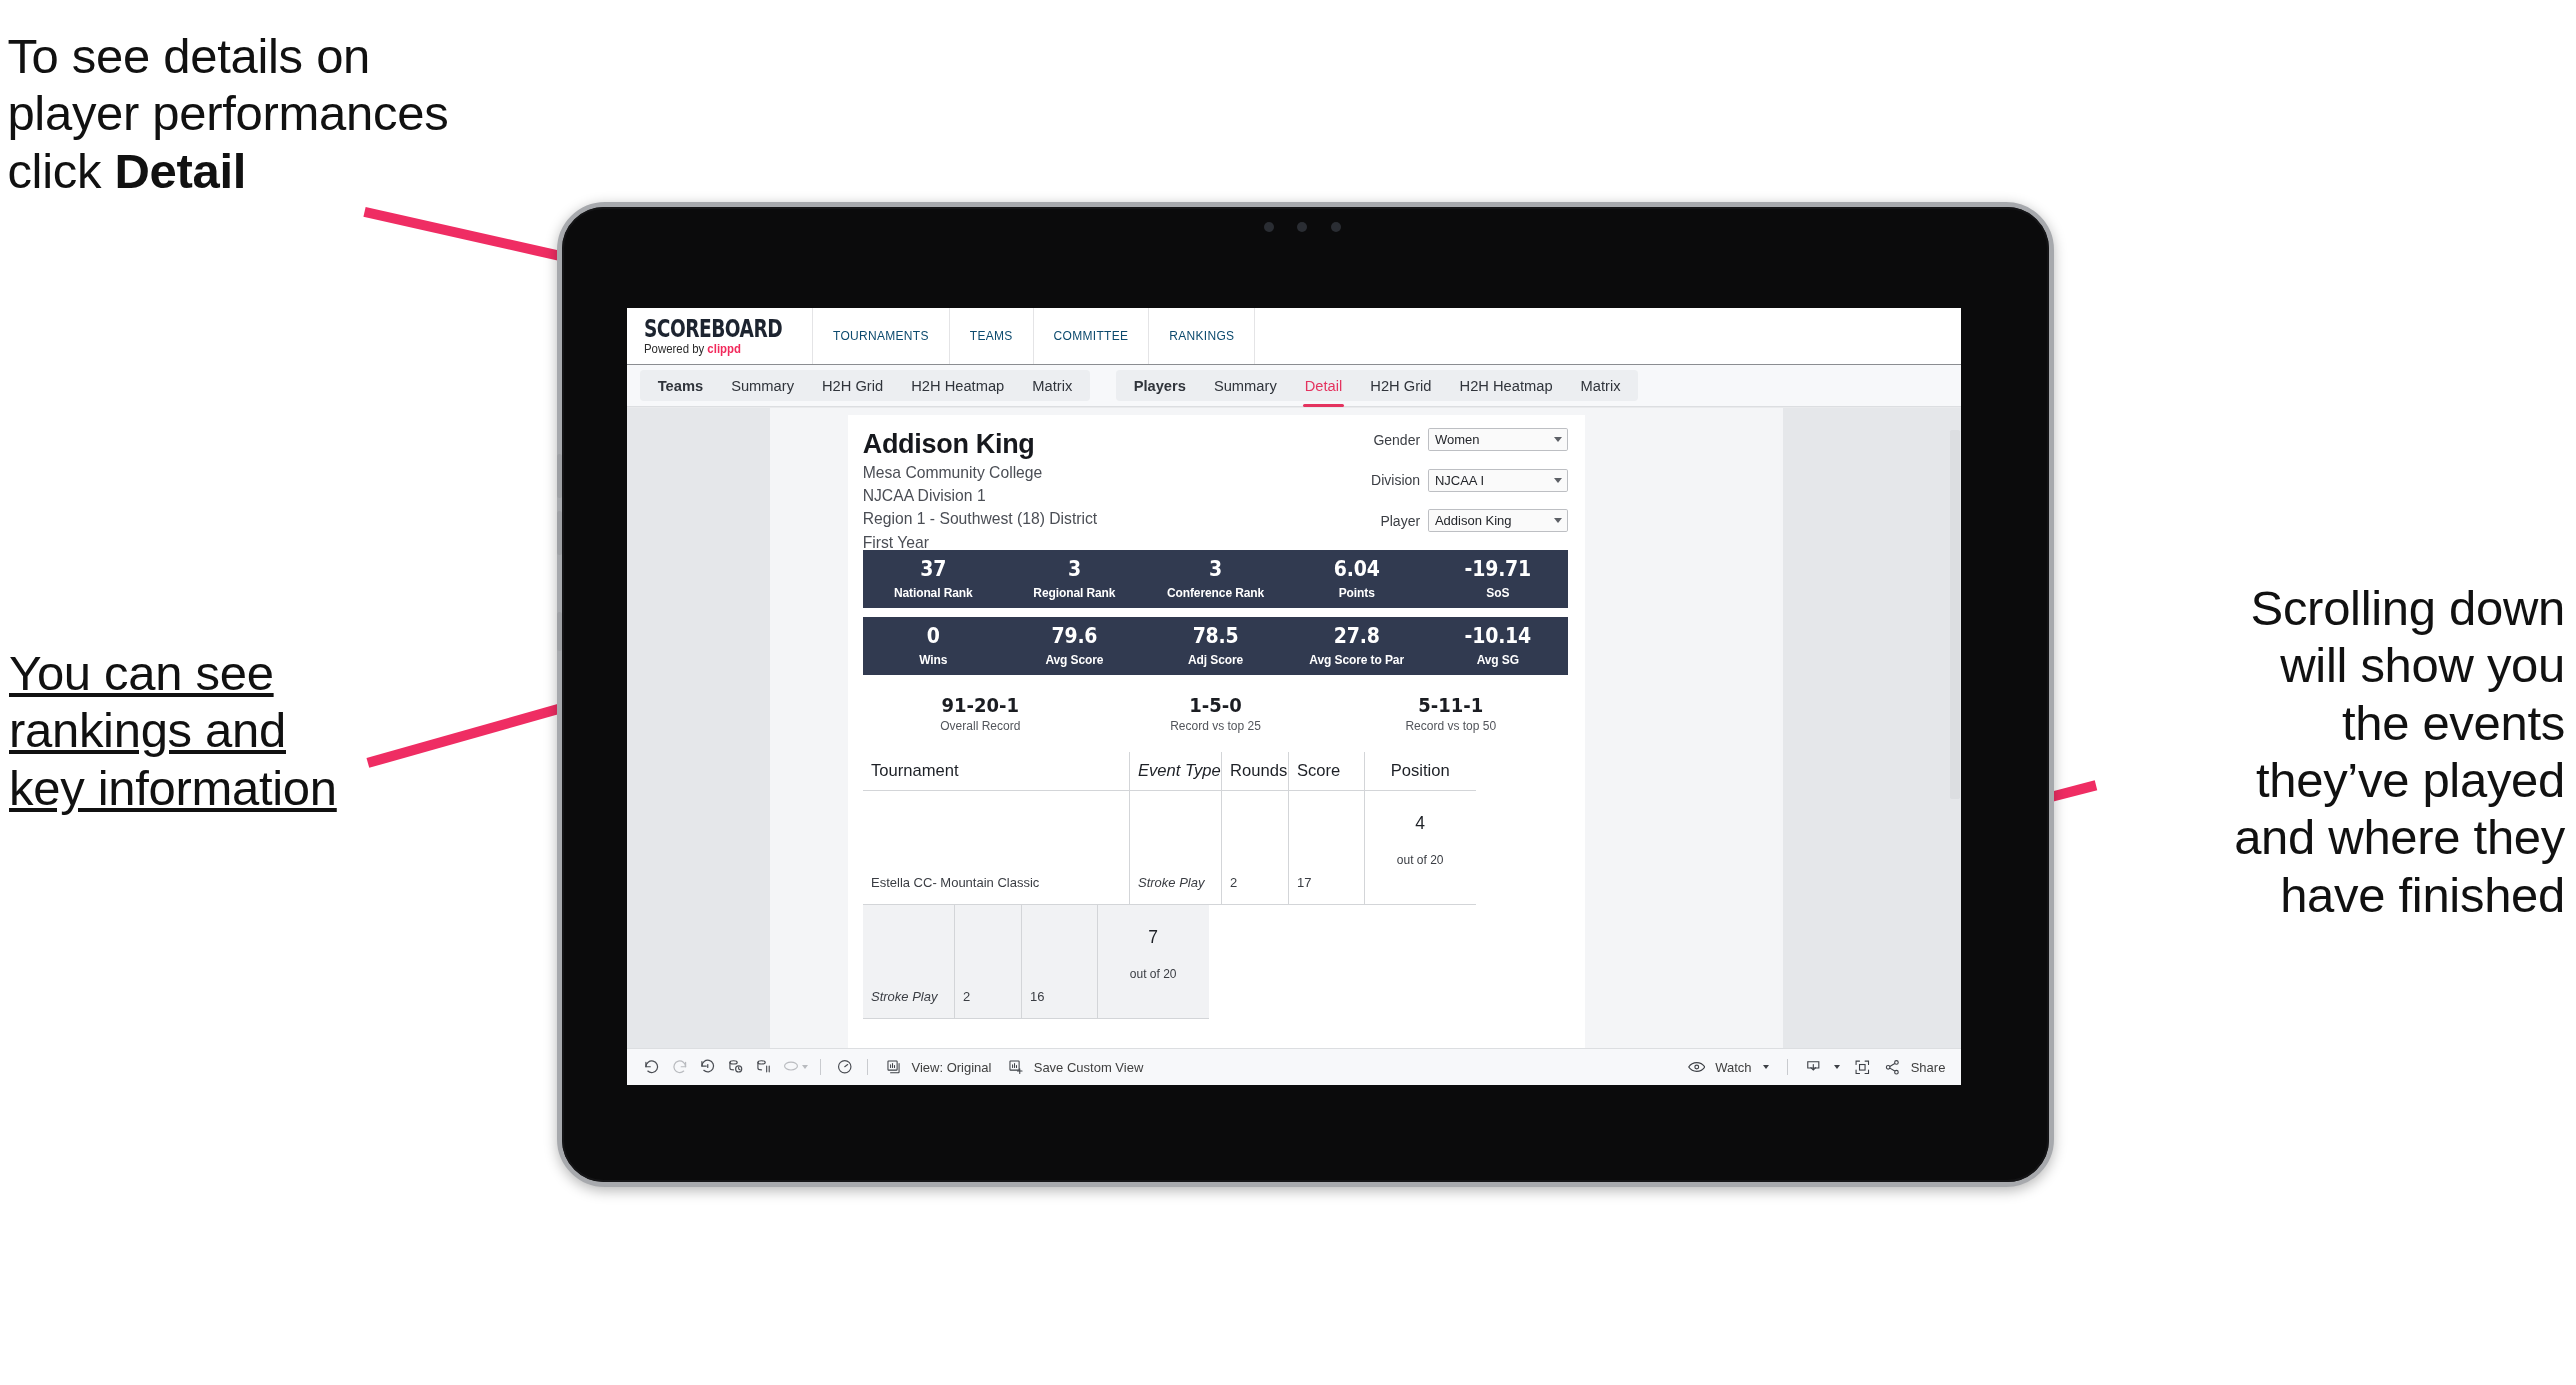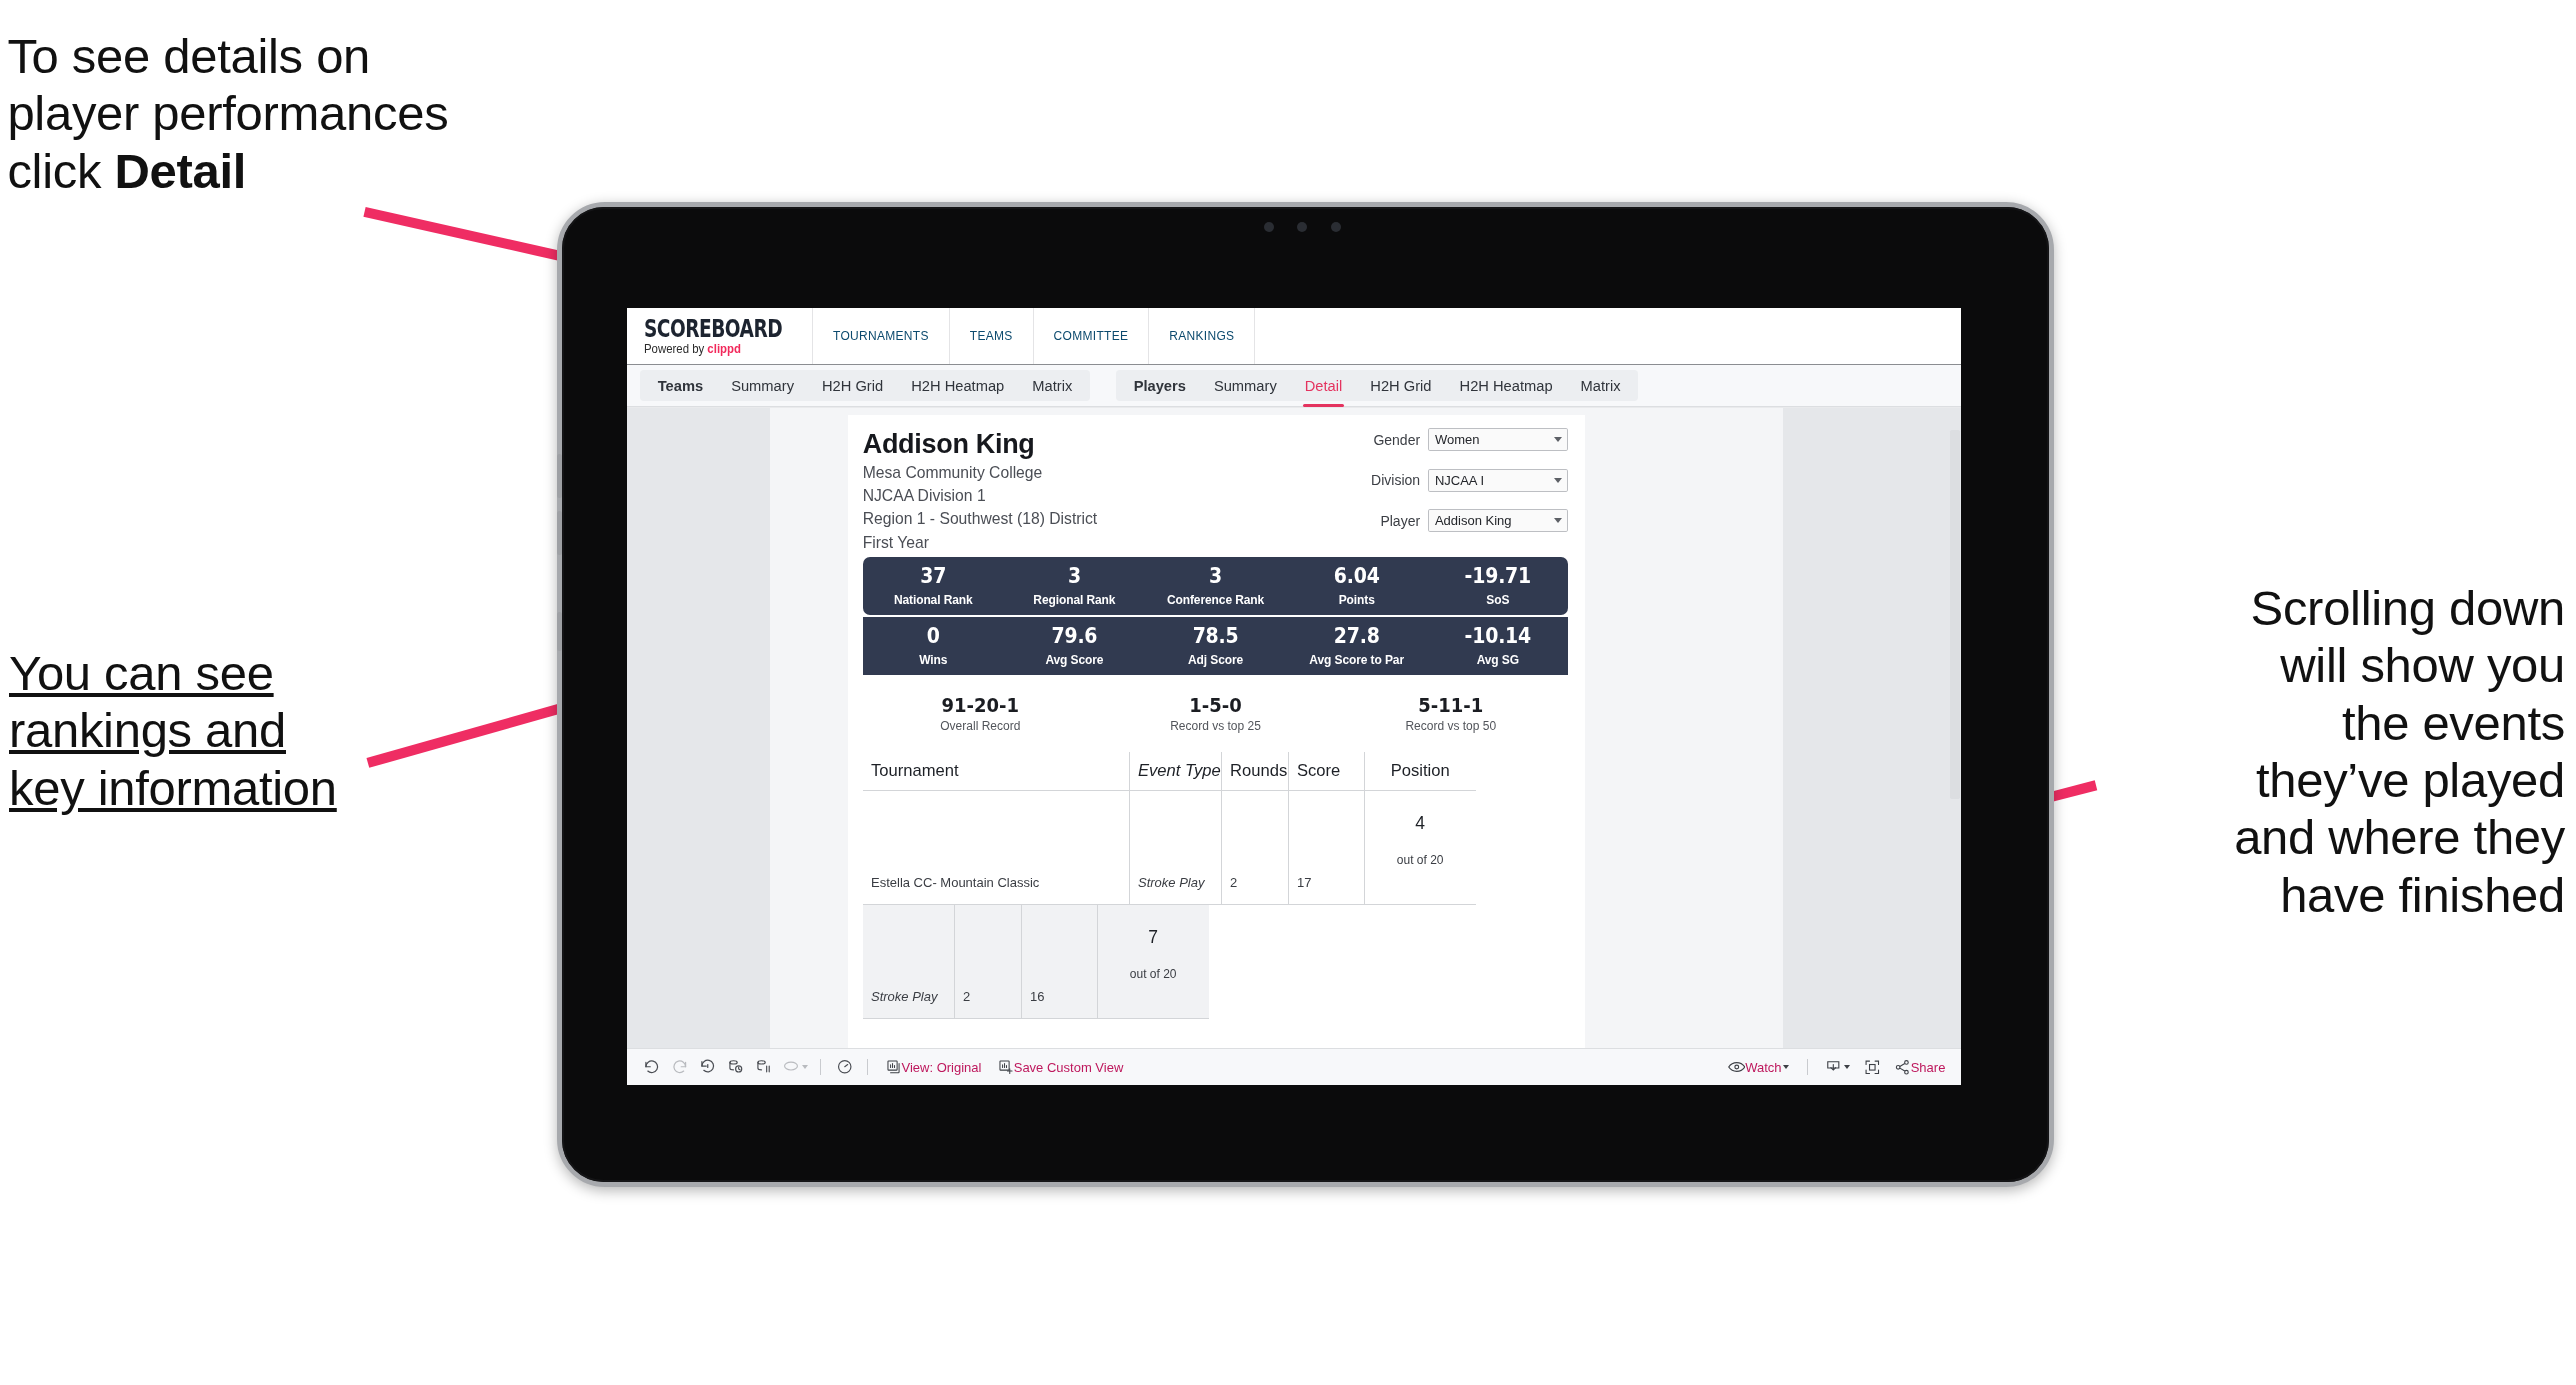--- a/index.html
+++ b/index.html
@@ -143,21 +143,21 @@
     padding:0 5.5px;box-sizing:border-box;cursor:pointer;
   }
   .filter-value{font-size:13px;color:#24262b;white-space:nowrap;overflow:hidden;}
   .caret{width:0;height:0;border-left:4.6px solid transparent;border-right:4.6px solid transparent;border-top:5.5px solid #5d6066;}
 
   
   .statbar{
     position:absolute;left:14.7px;right:16.6px;height:58px;
     background:#313a50;display:flex;align-items:center;
   }
-  #statbar1{top:142px;border-radius:7px;}
+  #statbar1{top:135px;}
   #statbar2{top:202px;}
   .statcell{flex:1;display:flex;flex-direction:column;align-items:center;justify-content:center;}
   .statval{
     font-family:"DejaVu Sans Condensed","Liberation Sans",sans-serif;
     font-size:21px;font-weight:700;color:#ffffff;line-height:1.05;letter-spacing:-0.2px;
   }
   .statlab{font-size:12px;color:#ffffff;font-weight:700;margin-top:6px;letter-spacing:-0.1px;}
 
   
   #records{position:absolute;left:14.7px;right:16.6px;top:273px;height:50px;display:flex;align-items:center;}
@@ -208,22 +208,22 @@
     position:absolute;left:0;bottom:0;width:100%;height:37px;
     background:#f7f8fa;border-top:0.9px solid #dcdee1;
     display:flex;align-items:center;box-sizing:border-box;padding-left:11px;
   }
   .tb-icon{
     width:28px;height:28px;display:flex;align-items:center;justify-content:center;
     cursor:pointer;color:#4a4d53;
   }
   .tb-sep{width:0.9px;height:15.7px;background:#c9cbcf;margin:0 9.2px;}
   .tb-item{
-    display:flex;align-items:center;gap:0;cursor:pointer;
-    font-size:13px;color:#be185d;margin:0 3.7px;padding:0 4.6px;white-space:nowrap;
+    display:flex;align-items:center;gap:10px;cursor:pointer;
+    font-size:13px;color:#404040;margin:0 3.7px;padding:0 4.6px;white-space:nowrap;
   }
   .tb-caret{width:0;height:0;border-left:3.7px solid transparent;border-right:3.7px solid transparent;border-top:4.6px solid #3d4046;margin-left:1.8px;}
   #tb-spacer{flex:1;}
 </style>
 </head>
 <body>
 
 <div class="annot" id="annot-topleft"><span>To see details on
 player performances
 click </span><b>Detail</b></div>

